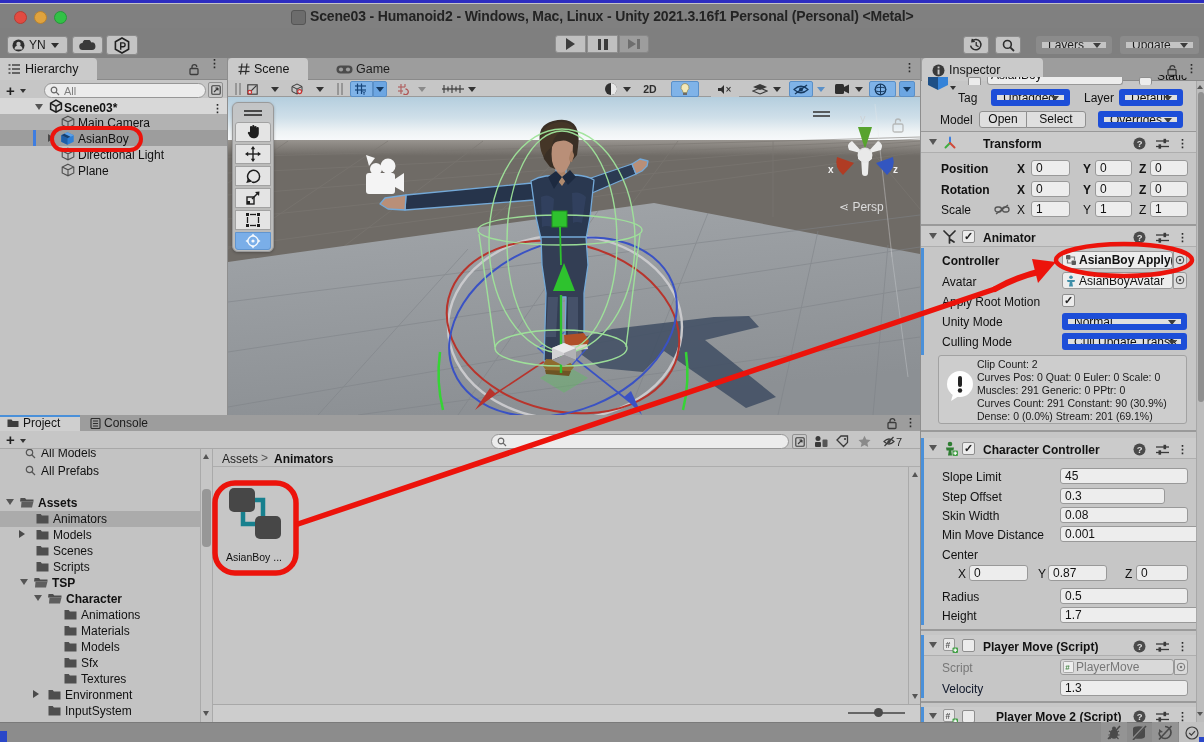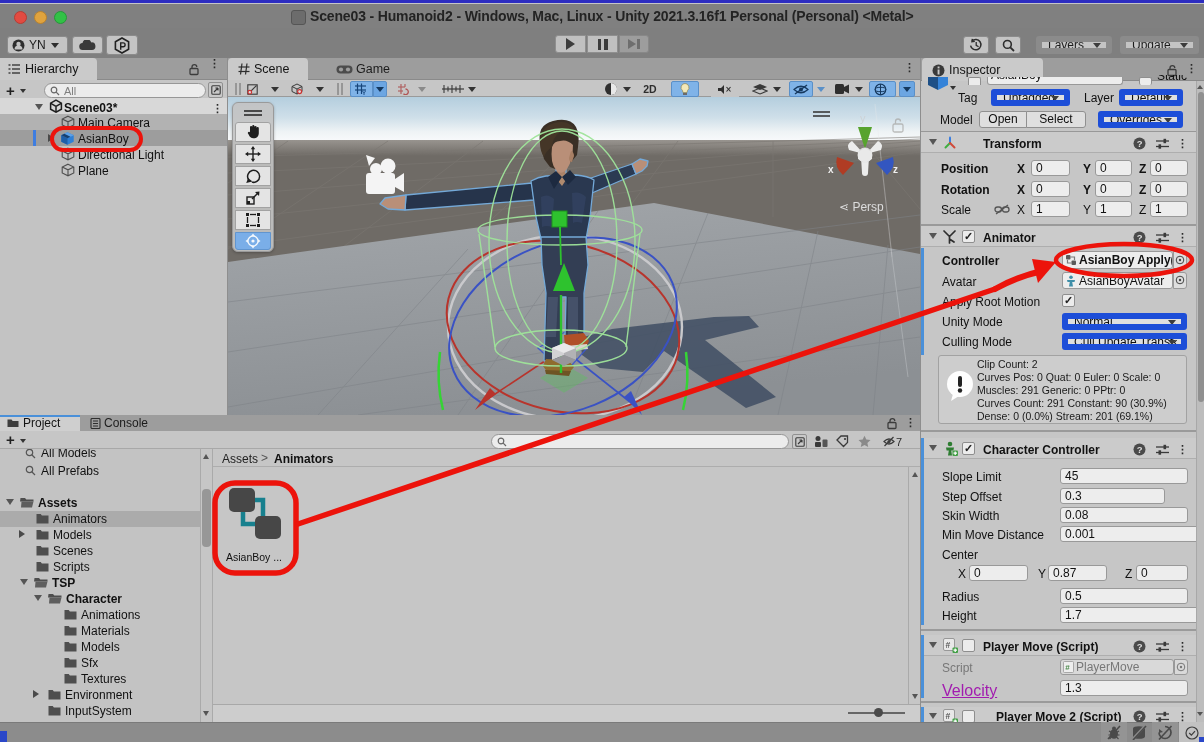--- a/index.html
+++ b/index.html
@@ -734,21 +734,21 @@
         <rect x="0.5" y="0.5" width="10" height="11" rx="1" fill="#eee" stroke="#999" stroke-width="0.8"></rect>
         <text x="2.2" y="9" font-size="8" fill="#4a8a4a" font-weight="bold" font-family="Liberation Sans">#</text>
       </svg>
     <span style="margin-left:2px;color:#777;">PlayerMove</span>
   </div>
   <div class="abs" style="left:253px;top:601px;width:14px;height:16px;background:#d9d9d9;border:1px solid #999;border-radius:0 3px 3px 0;"></div>
   <svg class="abs" style="left:255px;top:604px" width="10" height="10" viewBox="0 0 10 10">
       <circle cx="5" cy="5" r="3.8" fill="none" stroke="#777" stroke-width="1"></circle>
       <circle cx="5" cy="5" r="1.2" fill="#777"></circle>
     </svg>
-  <div class="abs" style="left:21px;top:624px;font-size:16px;color:#a21caf;text-decoration:underline;">Velocity</div>
+  <div class="abs" style="left:21px;top:624px;font-size:12px;color:#0f172a;">Velocity</div>
   <div class="fld" style="left:139px;top:622px;width:128px;height:16px;">1.3</div>
   <div class="abs" style="left:0;top:643px;width:283px;height:2px;background:#9a9a9a;"></div>
 
   <div class="abs" style="left:0;top:649px;width:283px;height:18px;background:#cbcbcb;"></div>
   <div class="abs" style="left:8px;top:655px;width:0;height:0;border-left:4.5px solid transparent;border-right:4.5px solid transparent;border-top:6px solid #555;"></div>
   <svg class="abs" style="left:22px;top:651px" width="15" height="15" viewBox="0 0 15 15">
       <rect x="0.5" y="0.5" width="11" height="12" rx="1.5" fill="#e8e8e8" stroke="#888" stroke-width="0.8"></rect>
       <text x="2.5" y="9.5" font-size="8.5" fill="#555" font-weight="bold" font-family="Liberation Sans">#</text>
       <rect x="9.5" y="9.5" width="5.5" height="5.5" rx="1" fill="#43a047"></rect>
       <path d="M12.2 10.5 v3.5 M10.5 12.2 h3.5" stroke="#fff" stroke-width="1.2"></path>

